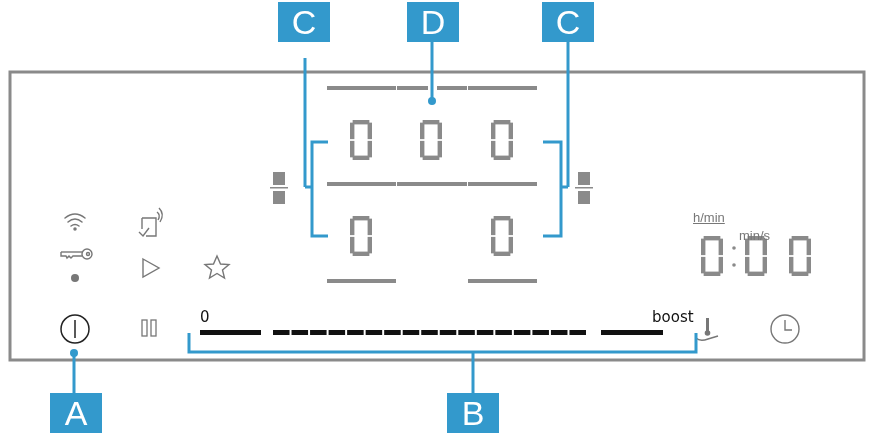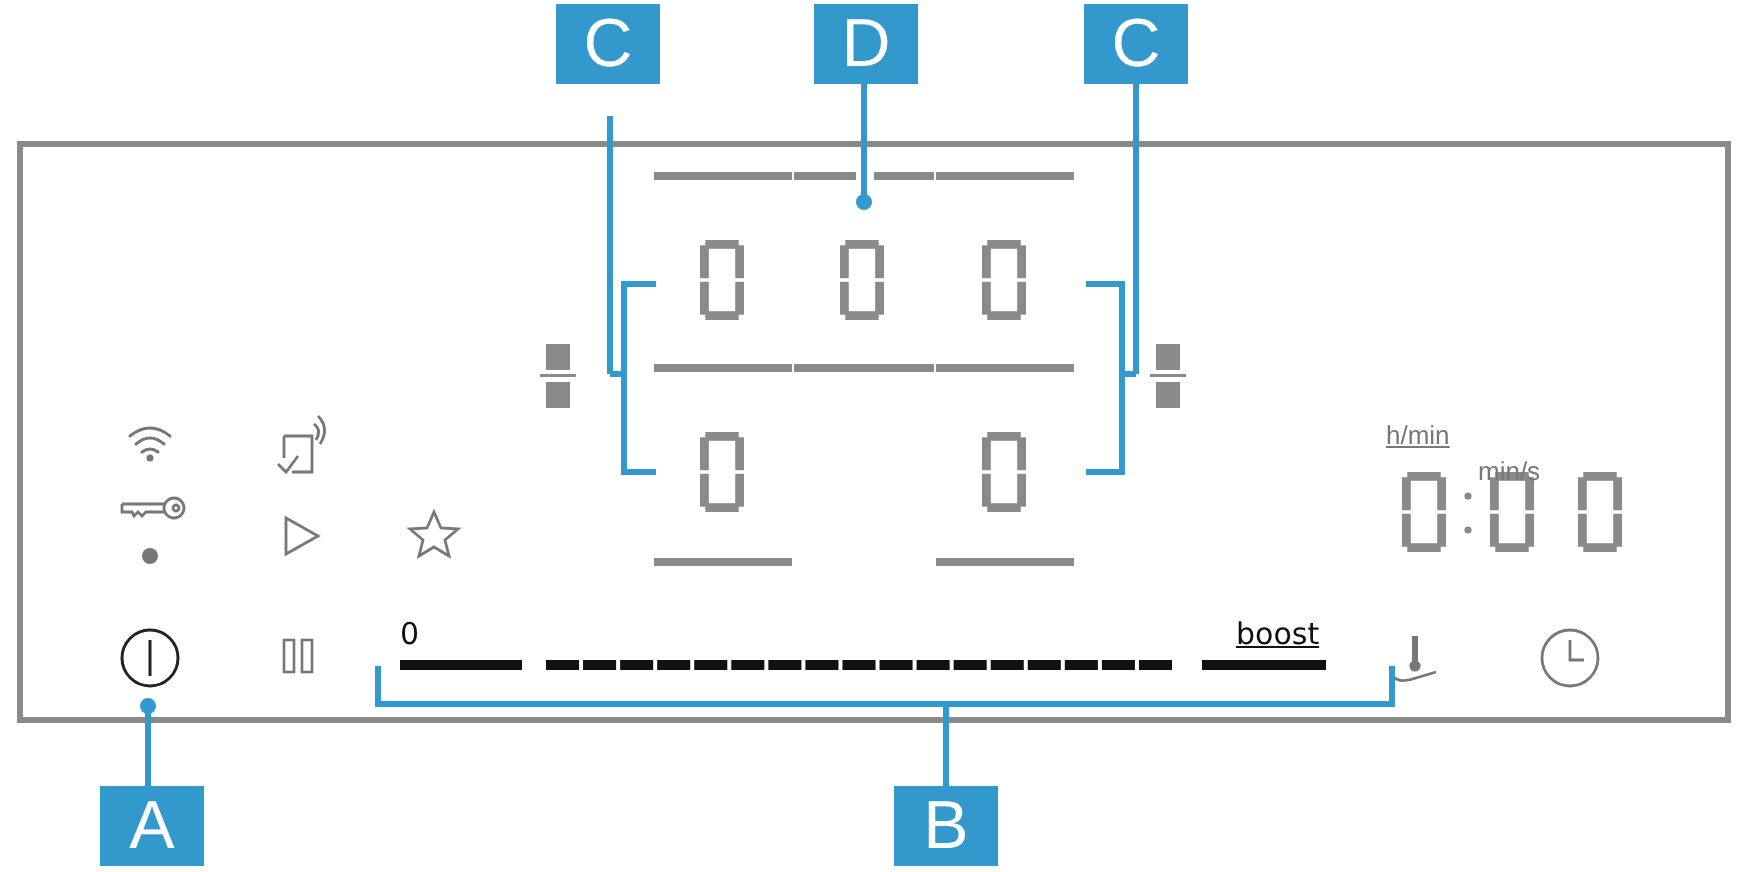--- a/index.html
+++ b/index.html
@@ -215,14 +215,14 @@
   <div class="callout-label" style="left:278px;top:2px;">C</div>
   <div class="callout-label" style="left:407px;top:2px;">D</div>
   <div class="callout-label" style="left:542px;top:2px;">C</div>
   <div class="callout-label" style="left:50px;top:393px;">A</div>
   <div class="callout-label" style="left:447px;top:393px;">B</div>
 
   <div class="txt" style="left:693px;top:210px;font-size:13px;text-decoration:underline;">h/min</div>
   <div class="txt" style="left:739px;top:210px;font-size:13px;margin-top:18px;">min/s</div>
 
   <div class="slider-label" style="left:200px;top:308px;">0</div>
-  <div class="slider-label" style="left:618px;top:308px;text-decoration:underline;">boost</div>
+  <div class="slider-label" style="left:652px;top:308px;">boost</div>
 </div>
 
 </body></html>

